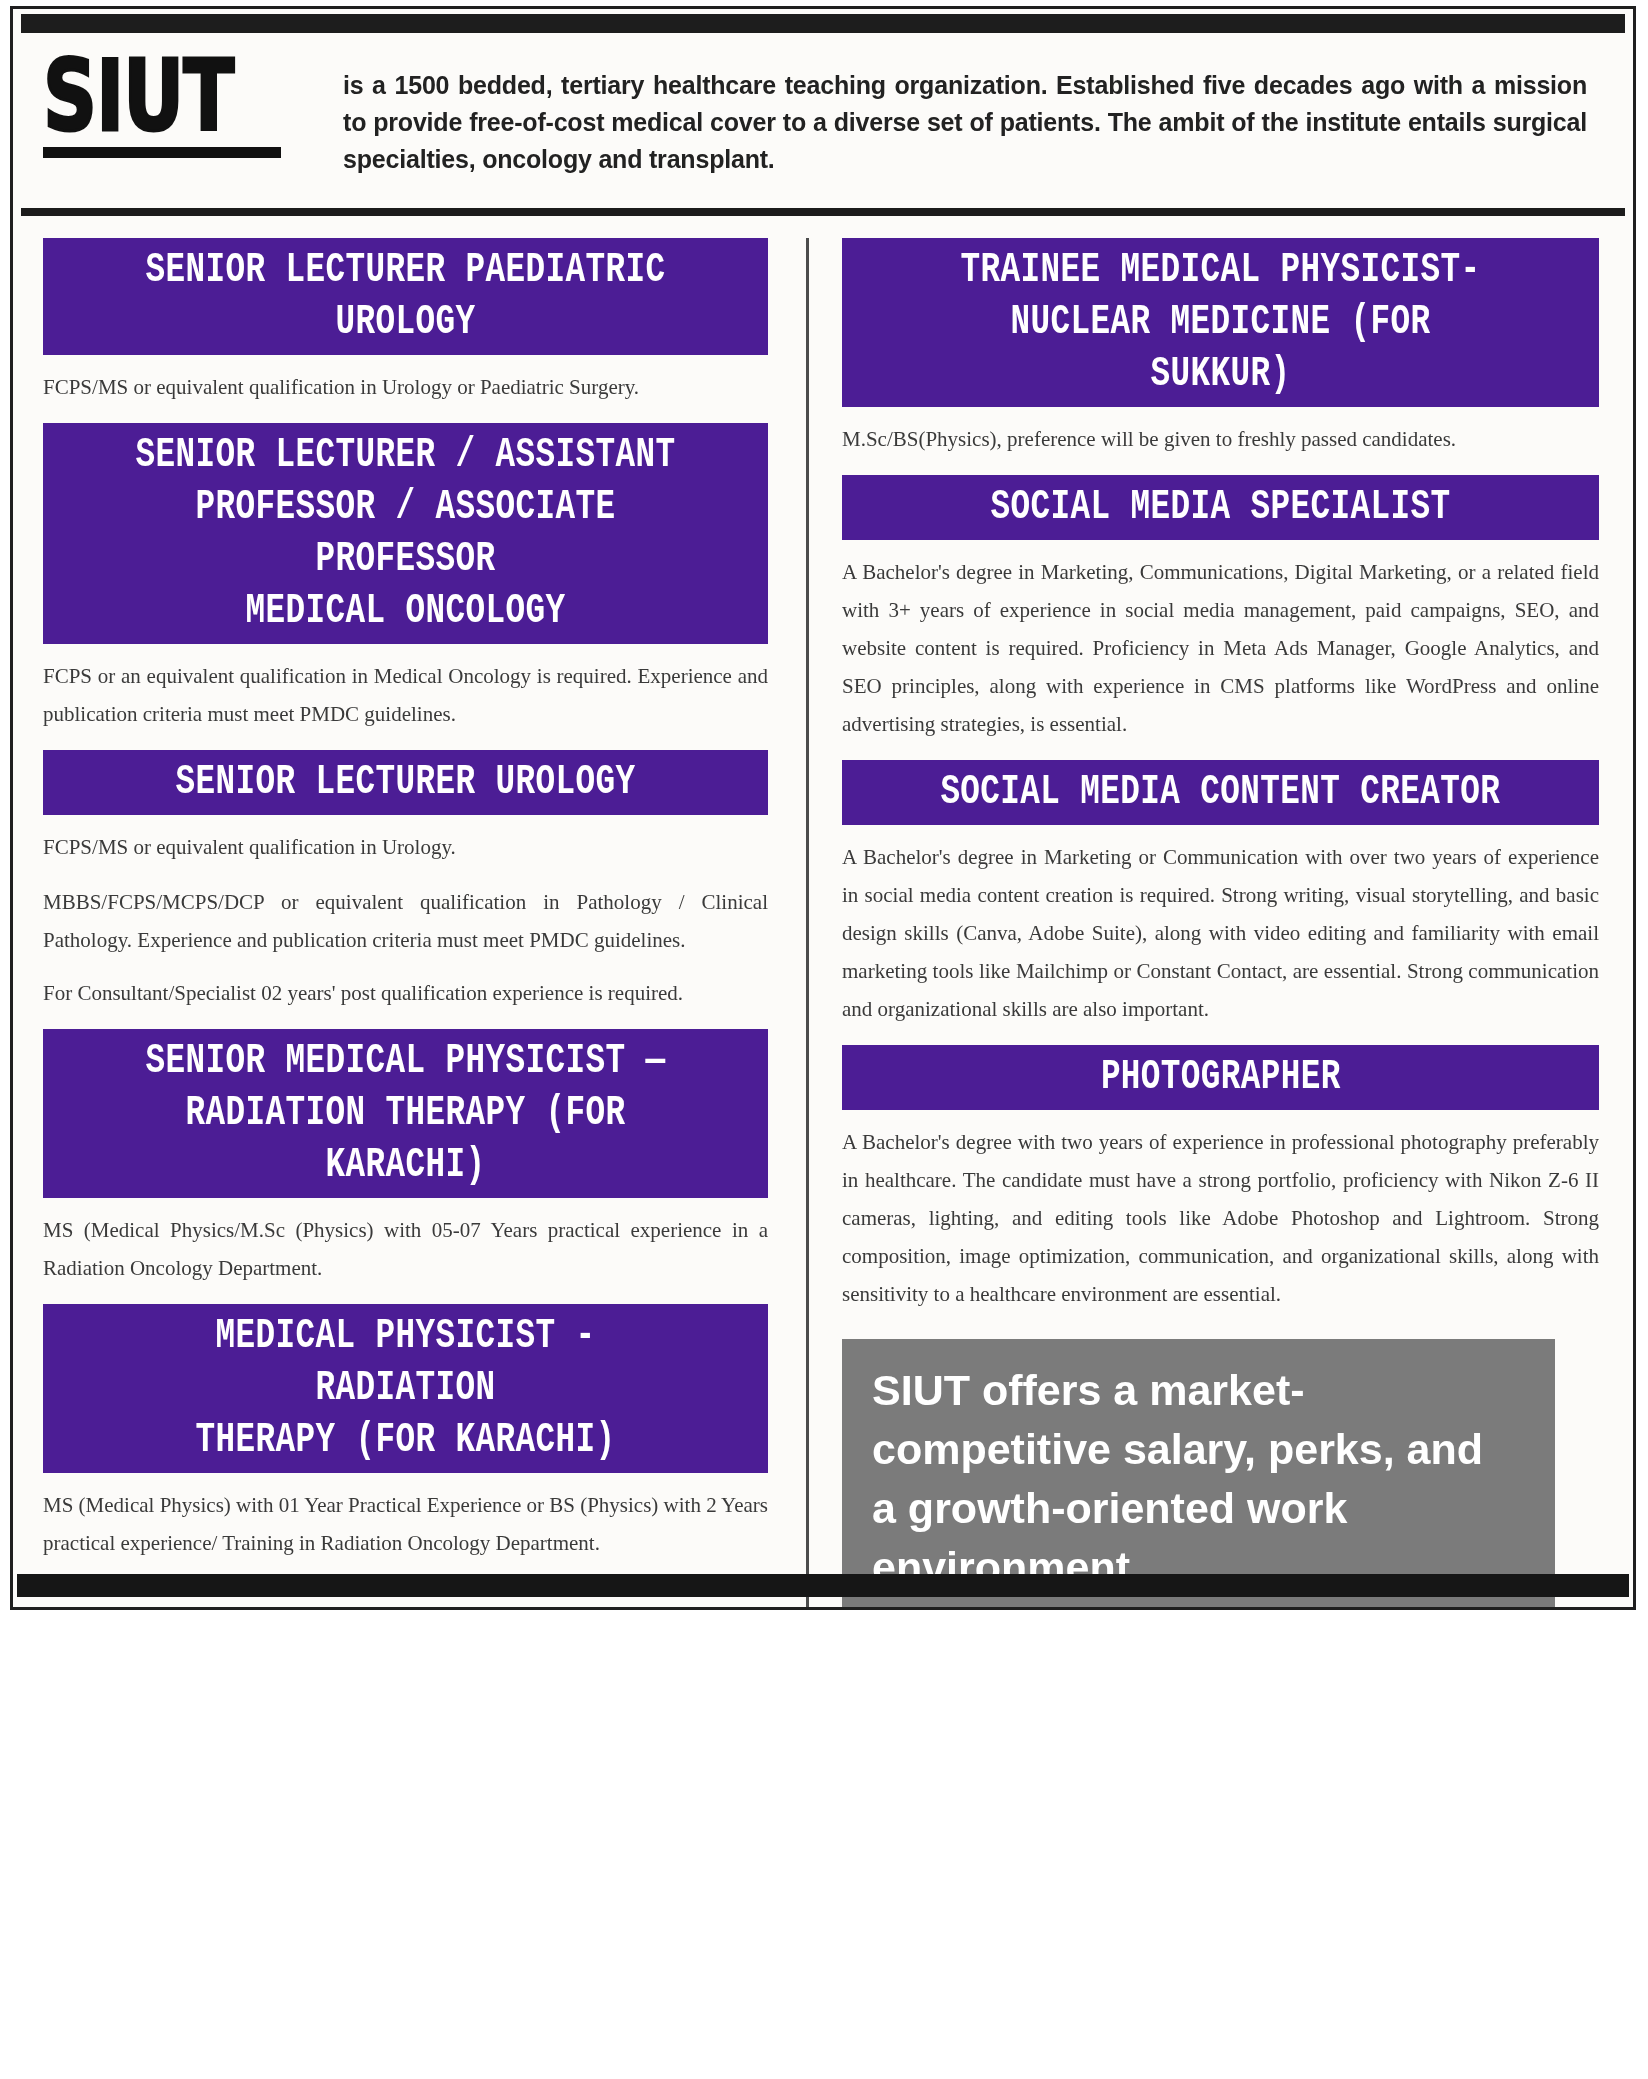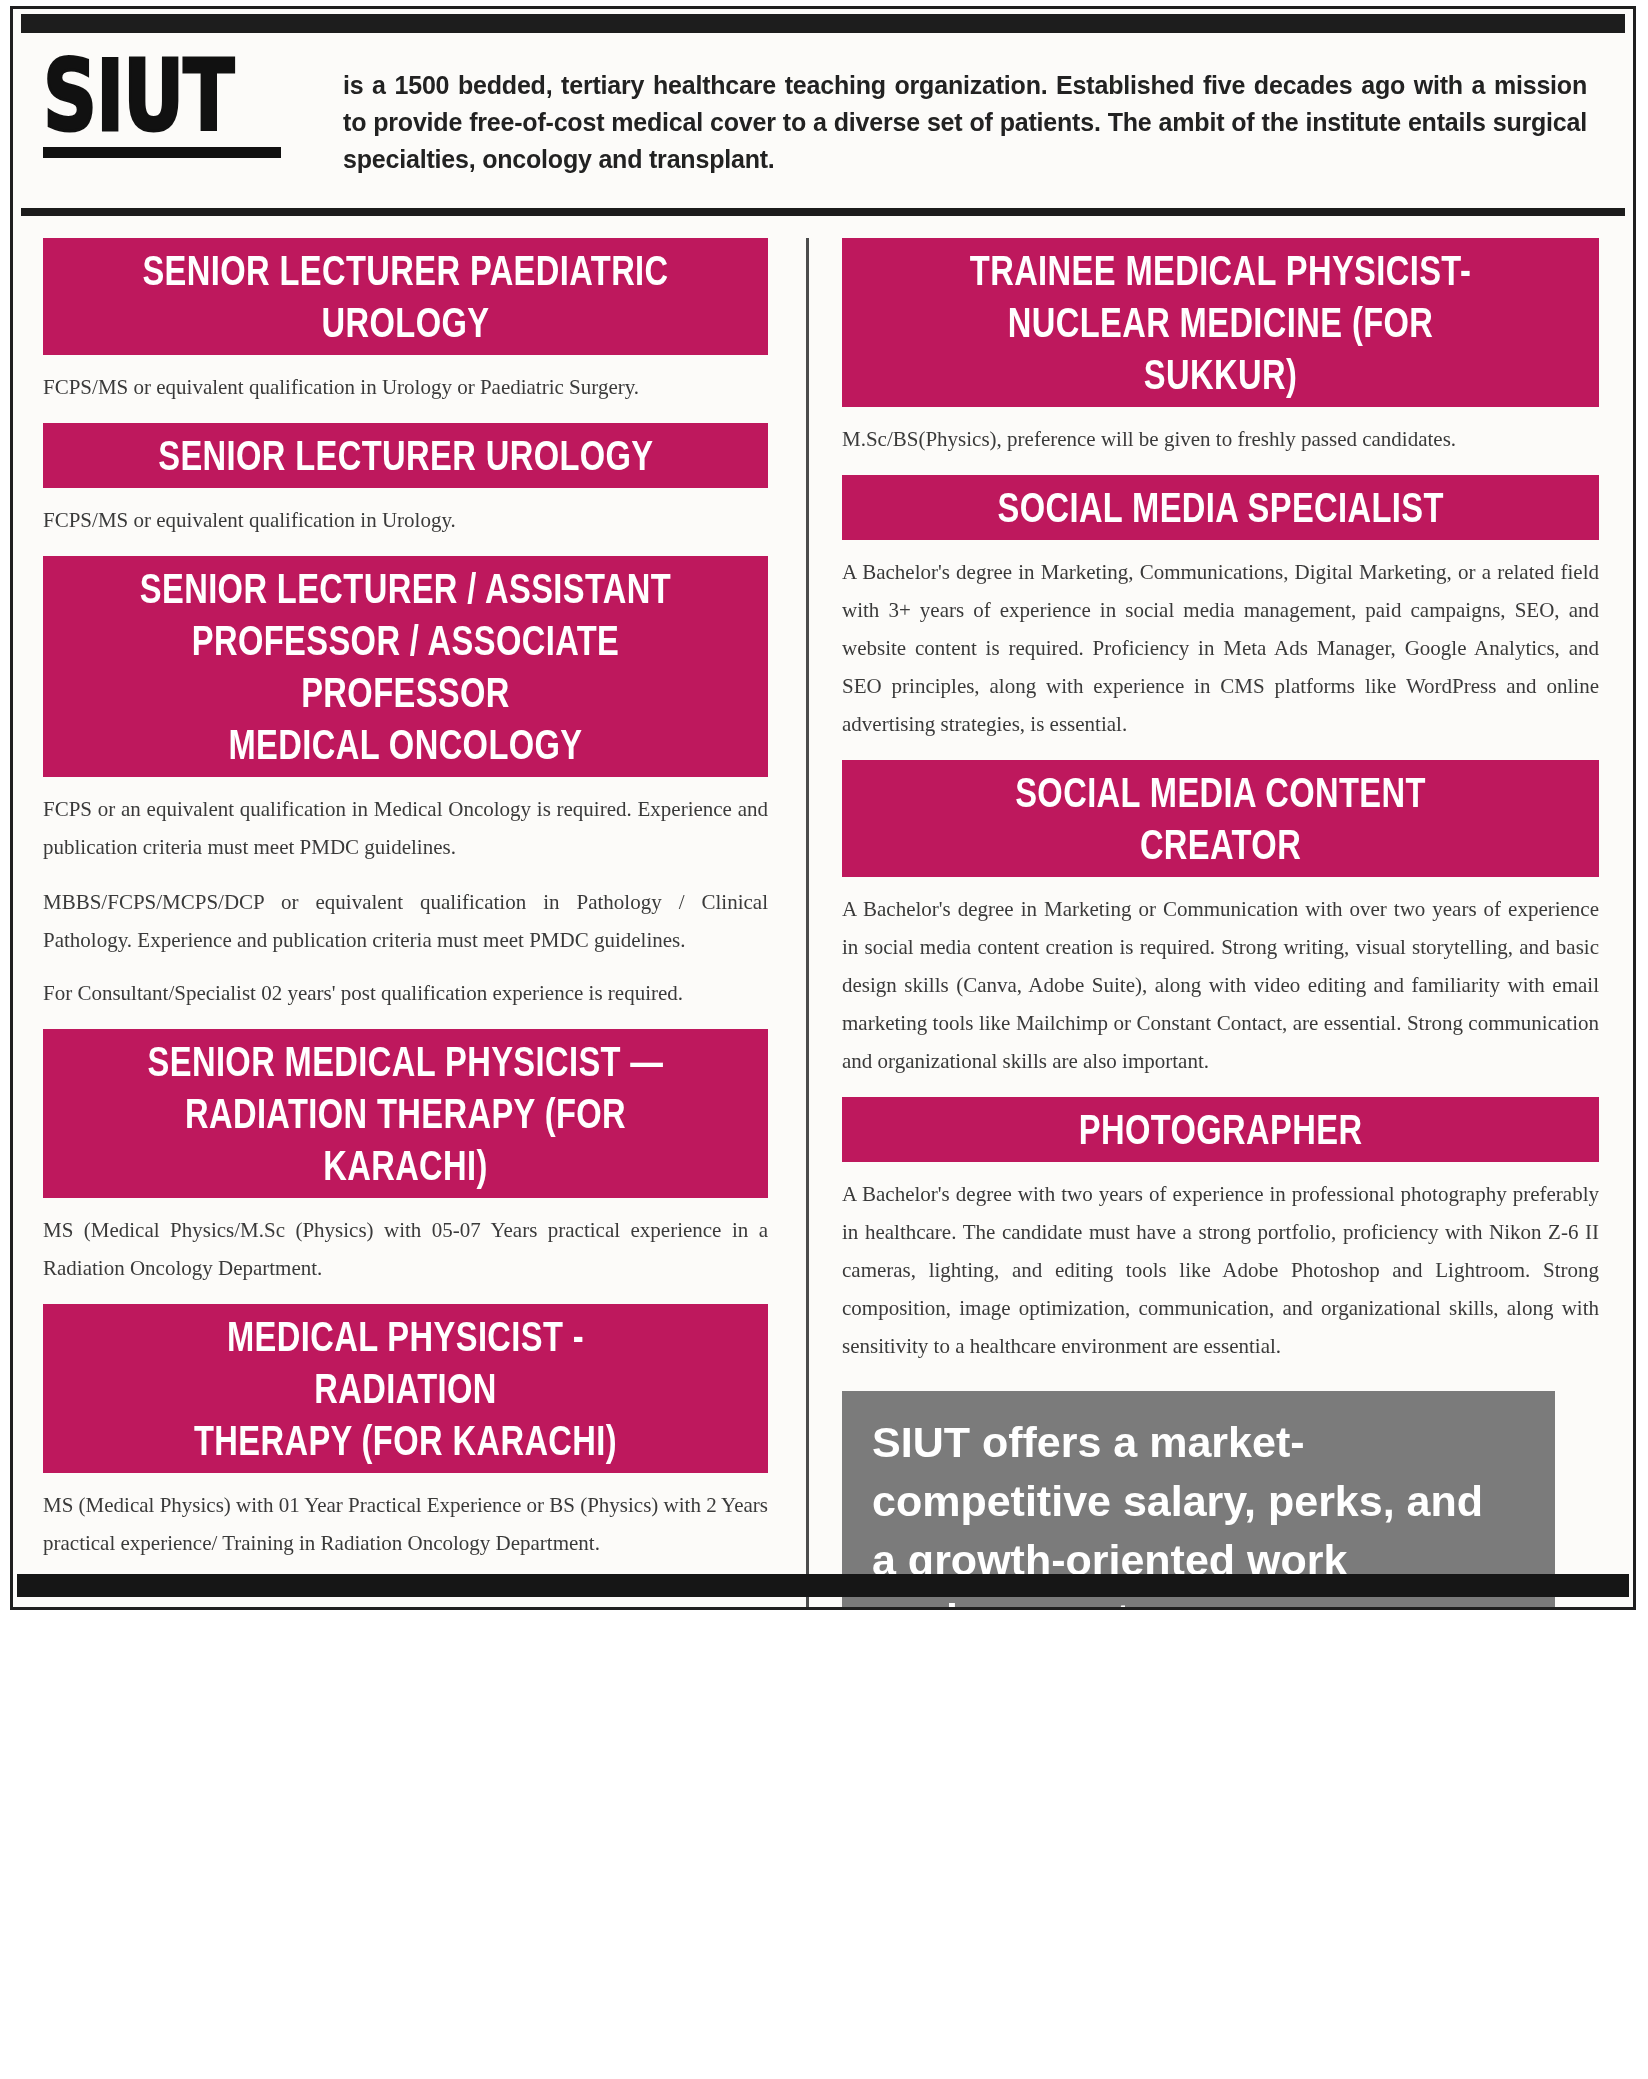--- a/index.html
+++ b/index.html
@@ -35,22 +35,22 @@
     font-weight:bold;color:#1e1e1e;
     font-size:30px;line-height:40px;margin:16px 0 0 0;
     text-align:justify;
   }
   .columns{display:flex;margin-top:22px;}
   .col-left{width:725px;flex:0 0 auto;}
   .col-divider{width:3px;background:#4c4c4c;margin-left:38px;flex:0 0 auto;}
   .col-right{width:757px;flex:0 0 auto;margin-left:33px;}
   .job{margin:0;}
   .job-title{
-    background:#be185d;color:#ffffff;text-align:center;
-    padding:6px 4px 7px 4px;margin-top:14px;
+    background:#4c1d95;color:#ffffff;text-align:center;
+    padding:6px 4px 7px 4px;margin-top:14px;font-family:Liberation Mono, monospace;
   }
   .job:first-child .job-title{margin-top:0;}
   .job-title span{
     display:inline-block;white-space:pre-line;text-align:center;
     font-weight:bold;font-size:43px;line-height:52px;letter-spacing:0.5px;
     transform:scaleX(0.76);transform-origin:center;
   }
   .desc{
     color:#3a3a3a;font-size:21px;line-height:38px;
     text-align:justify;margin:13px 0 17px 0;font-family:Liberation Serif, serif;
@@ -89,32 +89,32 @@
 
       <section class="job">
         <div class="job-title">
           <span>SENIOR LECTURER PAEDIATRIC UROLOGY</span>
         </div>
         <p class="desc">FCPS/MS or equivalent qualification in Urology or Paediatric Surgery.</p>
       </section>
 
       <section class="job">
         <div class="job-title">
-          <span>SENIOR LECTURER UROLOGY</span>
-        </div>
-        <p class="desc">FCPS/MS or equivalent qualification in Urology.</p>
-      </section>
-
-      <section class="job">
-        <div class="job-title">
           <span>SENIOR LECTURER / ASSISTANT
 PROFESSOR / ASSOCIATE PROFESSOR
 MEDICAL ONCOLOGY</span>
         </div>
         <p class="desc">FCPS or an equivalent qualification in Medical Oncology is required. Experience and publication criteria must meet PMDC guidelines.</p>
+      </section>
+
+      <section class="job">
+        <div class="job-title">
+          <span>SENIOR LECTURER UROLOGY</span>
+        </div>
+        <p class="desc">FCPS/MS or equivalent qualification in Urology.</p>
       </section>
 
       <section class="job">
         <p class="desc">MBBS/FCPS/MCPS/DCP or equivalent qualification in Pathology / Clinical Pathology. Experience and publication criteria must meet PMDC guidelines.</p>
         <p class="desc">For Consultant/Specialist 02 years' post qualification experience is required.</p>
       </section>
 
       <section class="job">
         <div class="job-title">
           <span>SENIOR MEDICAL PHYSICIST —

